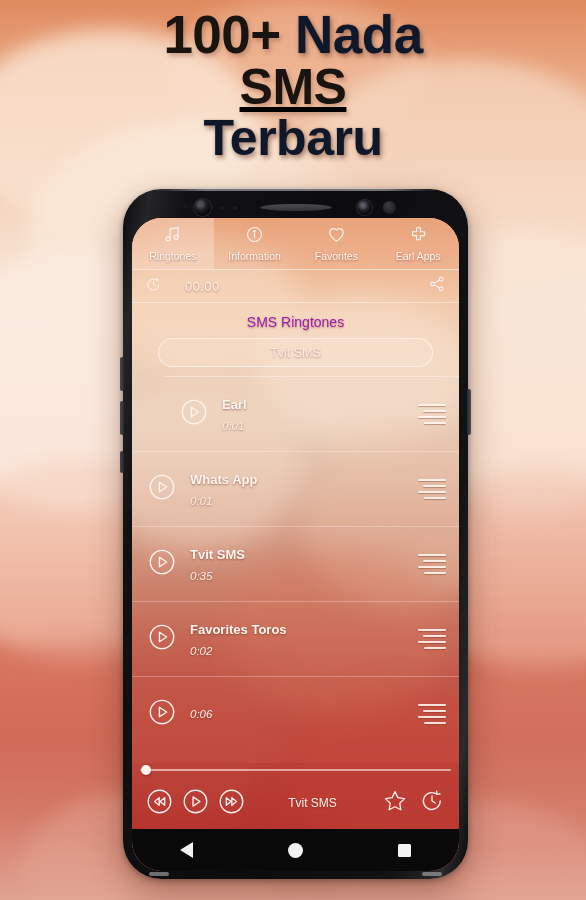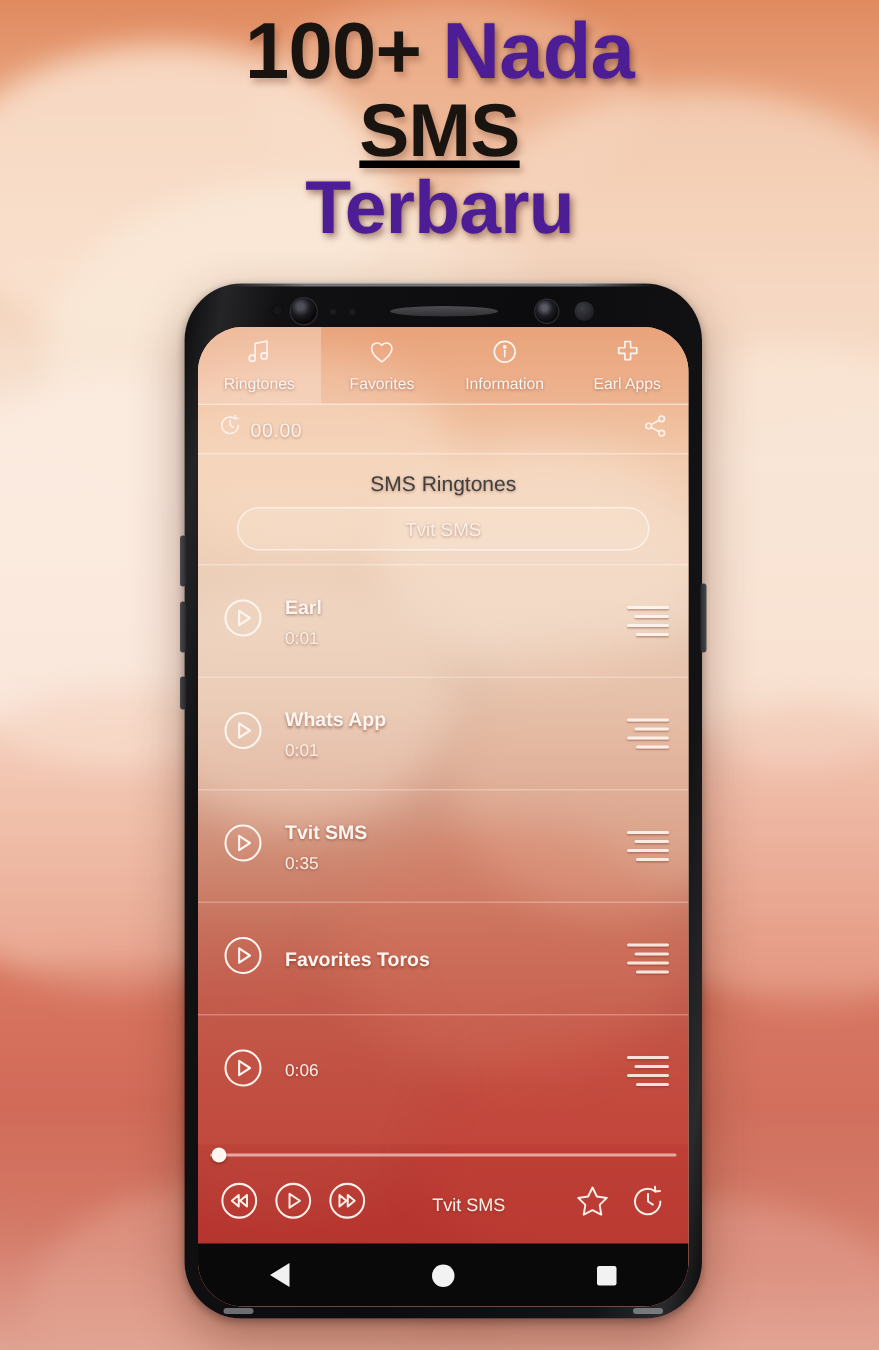--- a/index.html
+++ b/index.html
@@ -57,21 +57,21 @@
   }
   .t-line { font-weight:bold; letter-spacing:-.5px; }
   .t1 { font-size:53px; }
   .t2 { font-size:50px;text-decoration:underline; }
   .t3 { font-size:50px; }
   .blk {
     color:#1a1410;
     text-shadow:2px 3px 4px rgba(120,70,50,.35);
   }
   .wht {
-    color:#4c1d95;
+    color:#0f172a;
     text-shadow:2px 3px 5px rgba(100,55,40,.55), 0 0 2px rgba(120,70,50,.4);
   }
 
   
   .phone {
     position:absolute;
     left:123px; top:189px;
     width:345px; height:690px;
     z-index:15;
   }
@@ -164,57 +164,58 @@
   .tab svg { display:block; }
   .tab-label { white-space:nowrap; }
 
   
   .timerrow {
     height:33px; display:flex; align-items:center;
     padding:0 13px;
     border-bottom:1px solid rgba(255,255,255,.40);
   }
   .timer-txt {
-    color:#fdf3ee; font-size:13px; margin-left:5px; letter-spacing:.4px;
+    color:#fdf3ee; font-size:13px; margin-left:23px; letter-spacing:.4px;
     text-shadow:0 1px 2px rgba(110,50,35,.45);
   }
   .spacer { flex:1; }
 
   
   .heading {
-    text-align:center; color:#404040; font-size:14px; padding:11px 0 0;
+    text-align:center; color:#a21caf; font-size:14px; padding:11px 0 0;
     text-shadow:0 1px 2px rgba(110,50,35,.45);
   }
   .pill-wrap { padding:8px 26px 9px; }
   .pill {
     height:29px; border-radius:15px;
     border:1px solid rgba(255,255,255,.55);
     background:rgba(255,240,230,.16);
     display:flex; align-items:center; justify-content:center;
     color:#fbeee6; font-size:12.5px;
     text-shadow:0 1px 2px rgba(110,50,35,.45);
   }
 
   
   .list { flex:1; overflow:hidden; }
   .row {
     height:75px; display:flex; align-items:center;
     padding:0 13px 0 16px;
     border-top:1px solid rgba(255,255,255,.28);
   }
-  .row:first-child { border-top:1px solid rgba(255,255,255,.34); }
+  .row:first-child { border-top:1px solid rgba(255,255,255,.34);margin-left:32px; }
   .play-ic { flex:0 0 auto; margin-right:14px; }
   .row-txt { flex:1; display:flex; flex-direction:column; justify-content:center; gap:8px; }
   .row-title {
     color:#fdf5f0; font-size:13px; font-weight:bold;
     text-shadow:0 1px 2px rgba(110,45,30,.55);
   }
   .row-dur {
     color:#fbeee7; font-size:11.5px;
     text-shadow:0 1px 2px rgba(110,45,30,.5);
+    font-style:italic;
   }
   .eq { flex:0 0 auto; display:flex; flex-direction:column; gap:4px; align-items:flex-end; }
   .eq span { display:block; height:2px; border-radius:1px; background:rgba(255,246,240,.88);
     box-shadow:0 1px 1px rgba(120,50,35,.4); }
 
   
   .player { background:rgba(150,28,24,.12); }
   .progress { position:relative; height:14px; padding:0 8px; display:flex; align-items:center; }
   .track { height:1.5px; width:100%; background:rgba(255,240,232,.6); border-radius:1px; }
   .thumb { position:absolute; left:9px; top:2px; width:10px; height:10px; border-radius:50%;
@@ -313,35 +314,35 @@
                 <circle cx="6.5" cy="17.5" r="2.6"></circle>
                 <circle cx="16.5" cy="15.5" r="2.6"></circle>
             </svg>
           </span>
           <span class="tab-label">Ringtones</span>
         </div>
 
         <div class="tab">
           <span>
             <svg width="19" height="19" viewBox="0 0 24 24" fill="none" stroke="#fdf4ef" stroke-width="1.4" stroke-linecap="round" stroke-linejoin="round">
-              <path d="M12 20.5S3.5 14.8 3.5 9.2A4.7 4.7 0 0 1 12 6.6a4.7 4.7 0 0 1 8.5 2.6c0 5.6-8.5 11.3-8.5 11.3z"></path>
-            </svg>
-          </span>
-          <span class="tab-label">Favorites</span>
+              <circle cx="12" cy="12" r="8.8"></circle>
+                <path d="M12 10.8v5.4"></path>
+                <circle cx="12" cy="7.9" r=".9" fill="#fdf4ef"></circle>
+            </svg>
+          </span>
+          <span class="tab-label">Information</span>
         </div>
 
         <div class="tab">
           <span>
             <svg width="19" height="19" viewBox="0 0 24 24" fill="none" stroke="#fdf4ef" stroke-width="1.4" stroke-linecap="round" stroke-linejoin="round">
-              <circle cx="12" cy="12" r="8.8"></circle>
-                <path d="M12 10.8v5.4"></path>
-                <circle cx="12" cy="7.9" r=".9" fill="#fdf4ef"></circle>
-            </svg>
-          </span>
-          <span class="tab-label">Information</span>
+              <path d="M12 20.5S3.5 14.8 3.5 9.2A4.7 4.7 0 0 1 12 6.6a4.7 4.7 0 0 1 8.5 2.6c0 5.6-8.5 11.3-8.5 11.3z"></path>
+            </svg>
+          </span>
+          <span class="tab-label">Favorites</span>
         </div>
 
         <div class="tab">
           <span>
             <svg width="19" height="19" viewBox="0 0 24 24" fill="none" stroke="#fdf4ef" stroke-width="1.4" stroke-linejoin="round">
               <path d="M9.6 3.4h4.8v5.2h5.2v4.8h-5.2v5.2H9.6v-5.2H4.4V8.6h5.2z"></path>
             </svg>
           </span>
           <span class="tab-label">Earl Apps</span>
         </div>
@@ -435,20 +436,21 @@
 
         <div class="row">
           <span class="play-ic">
             <svg width="28" height="28" viewBox="0 0 24 24" fill="none" stroke="#fdf5f0" stroke-width="1.2" stroke-linecap="round" stroke-linejoin="round">
               <circle cx="12" cy="12" r="10"></circle>
                 <path d="M9.8 7.9l6.2 4.1-6.2 4.1z"></path>
             </svg>
           </span>
           <span class="row-txt">
             <span class="row-title">Favorites Toros</span>
+            <span class="row-dur">0:02</span>
           </span>
           <span class="eq">
             <span style="width:28px"></span>
               <span style="width:23px"></span>
               <span style="width:28px"></span>
               <span style="width:22px"></span>
           </span>
         </div>
 
         <div class="row">

